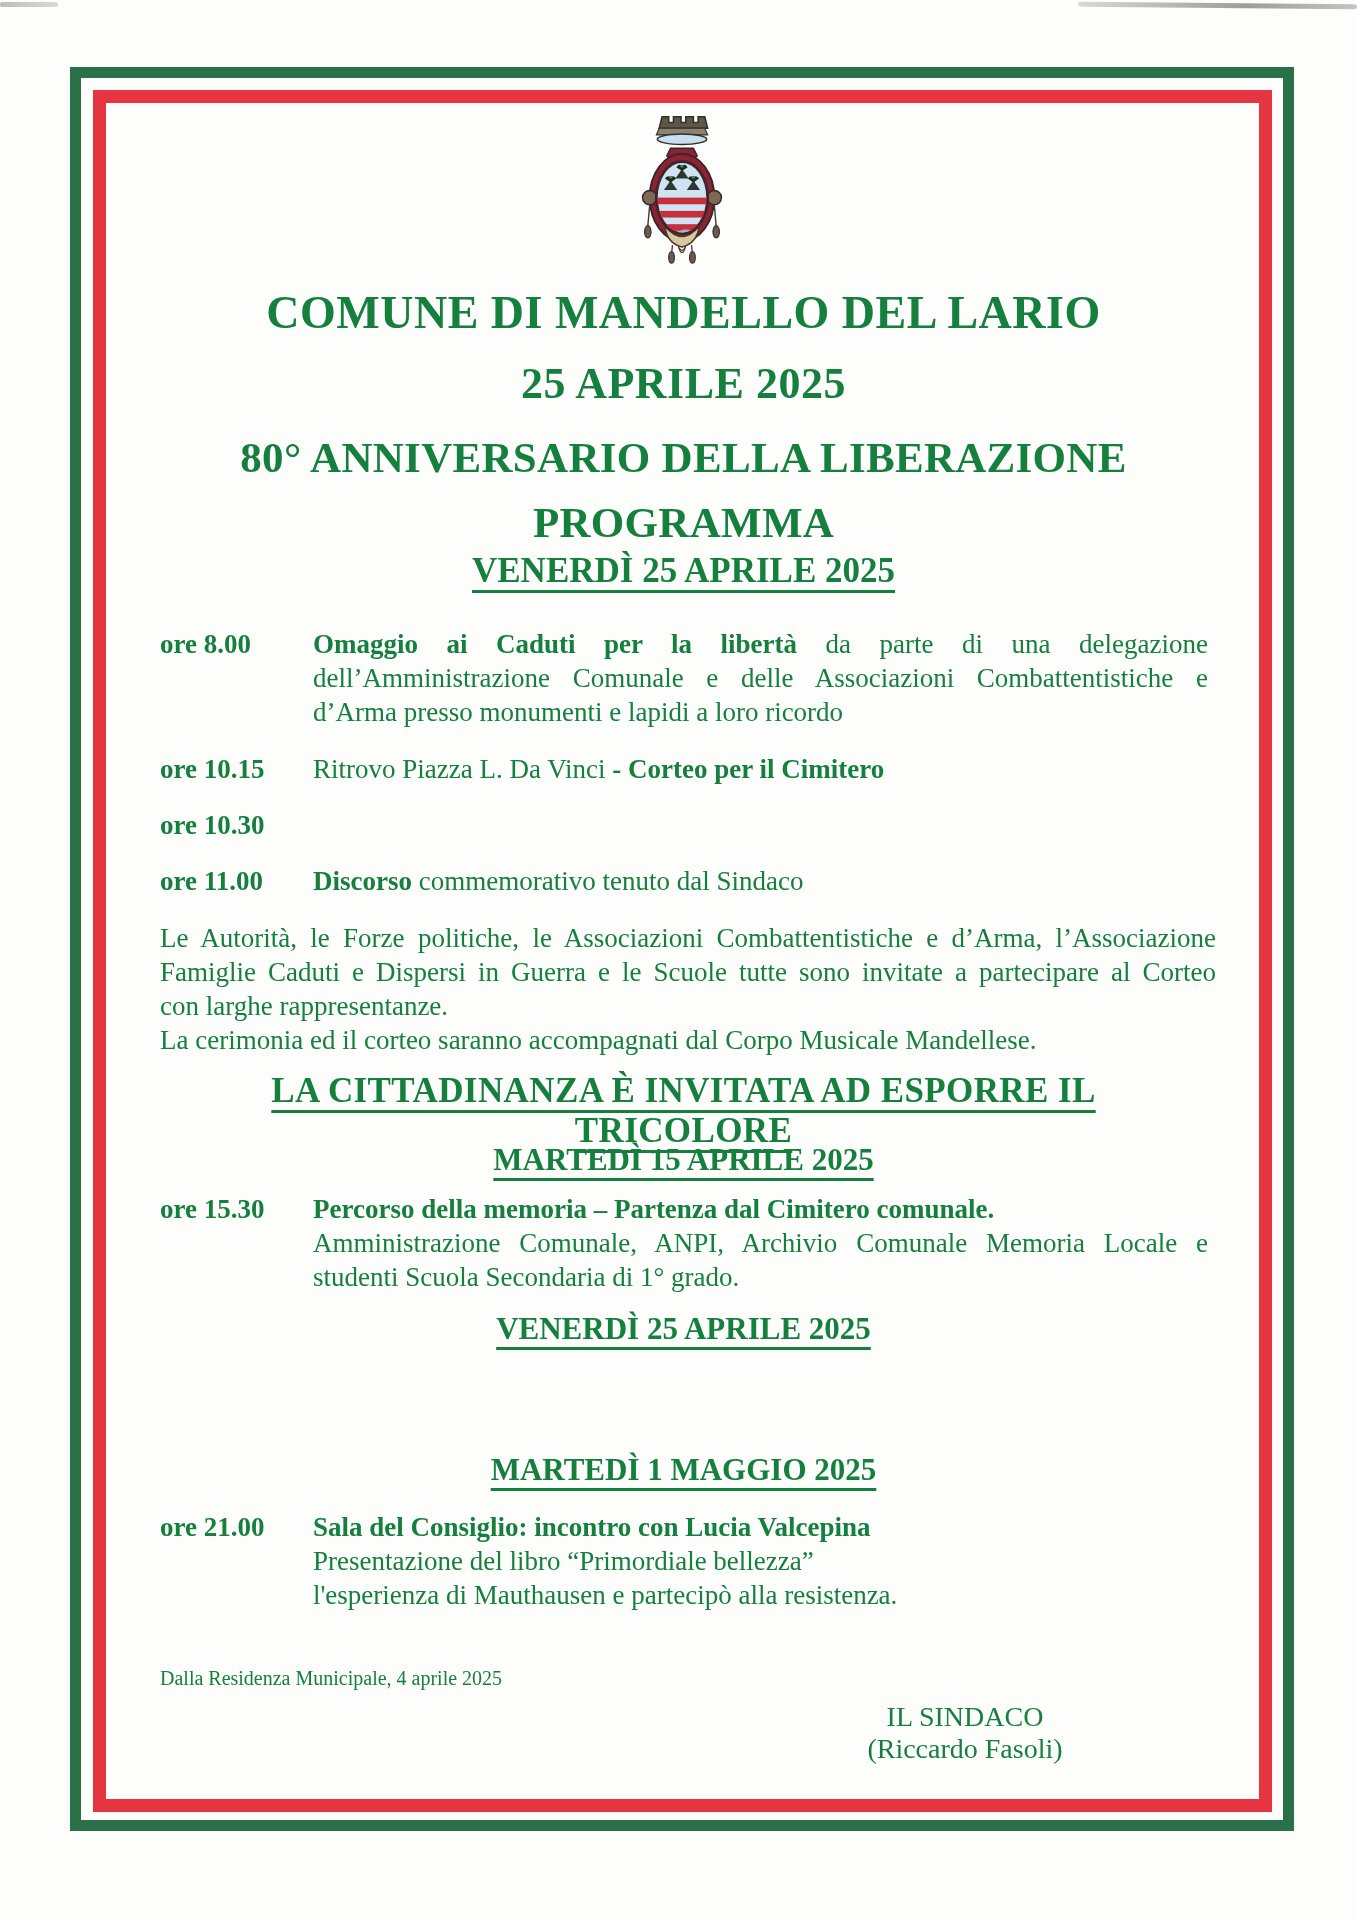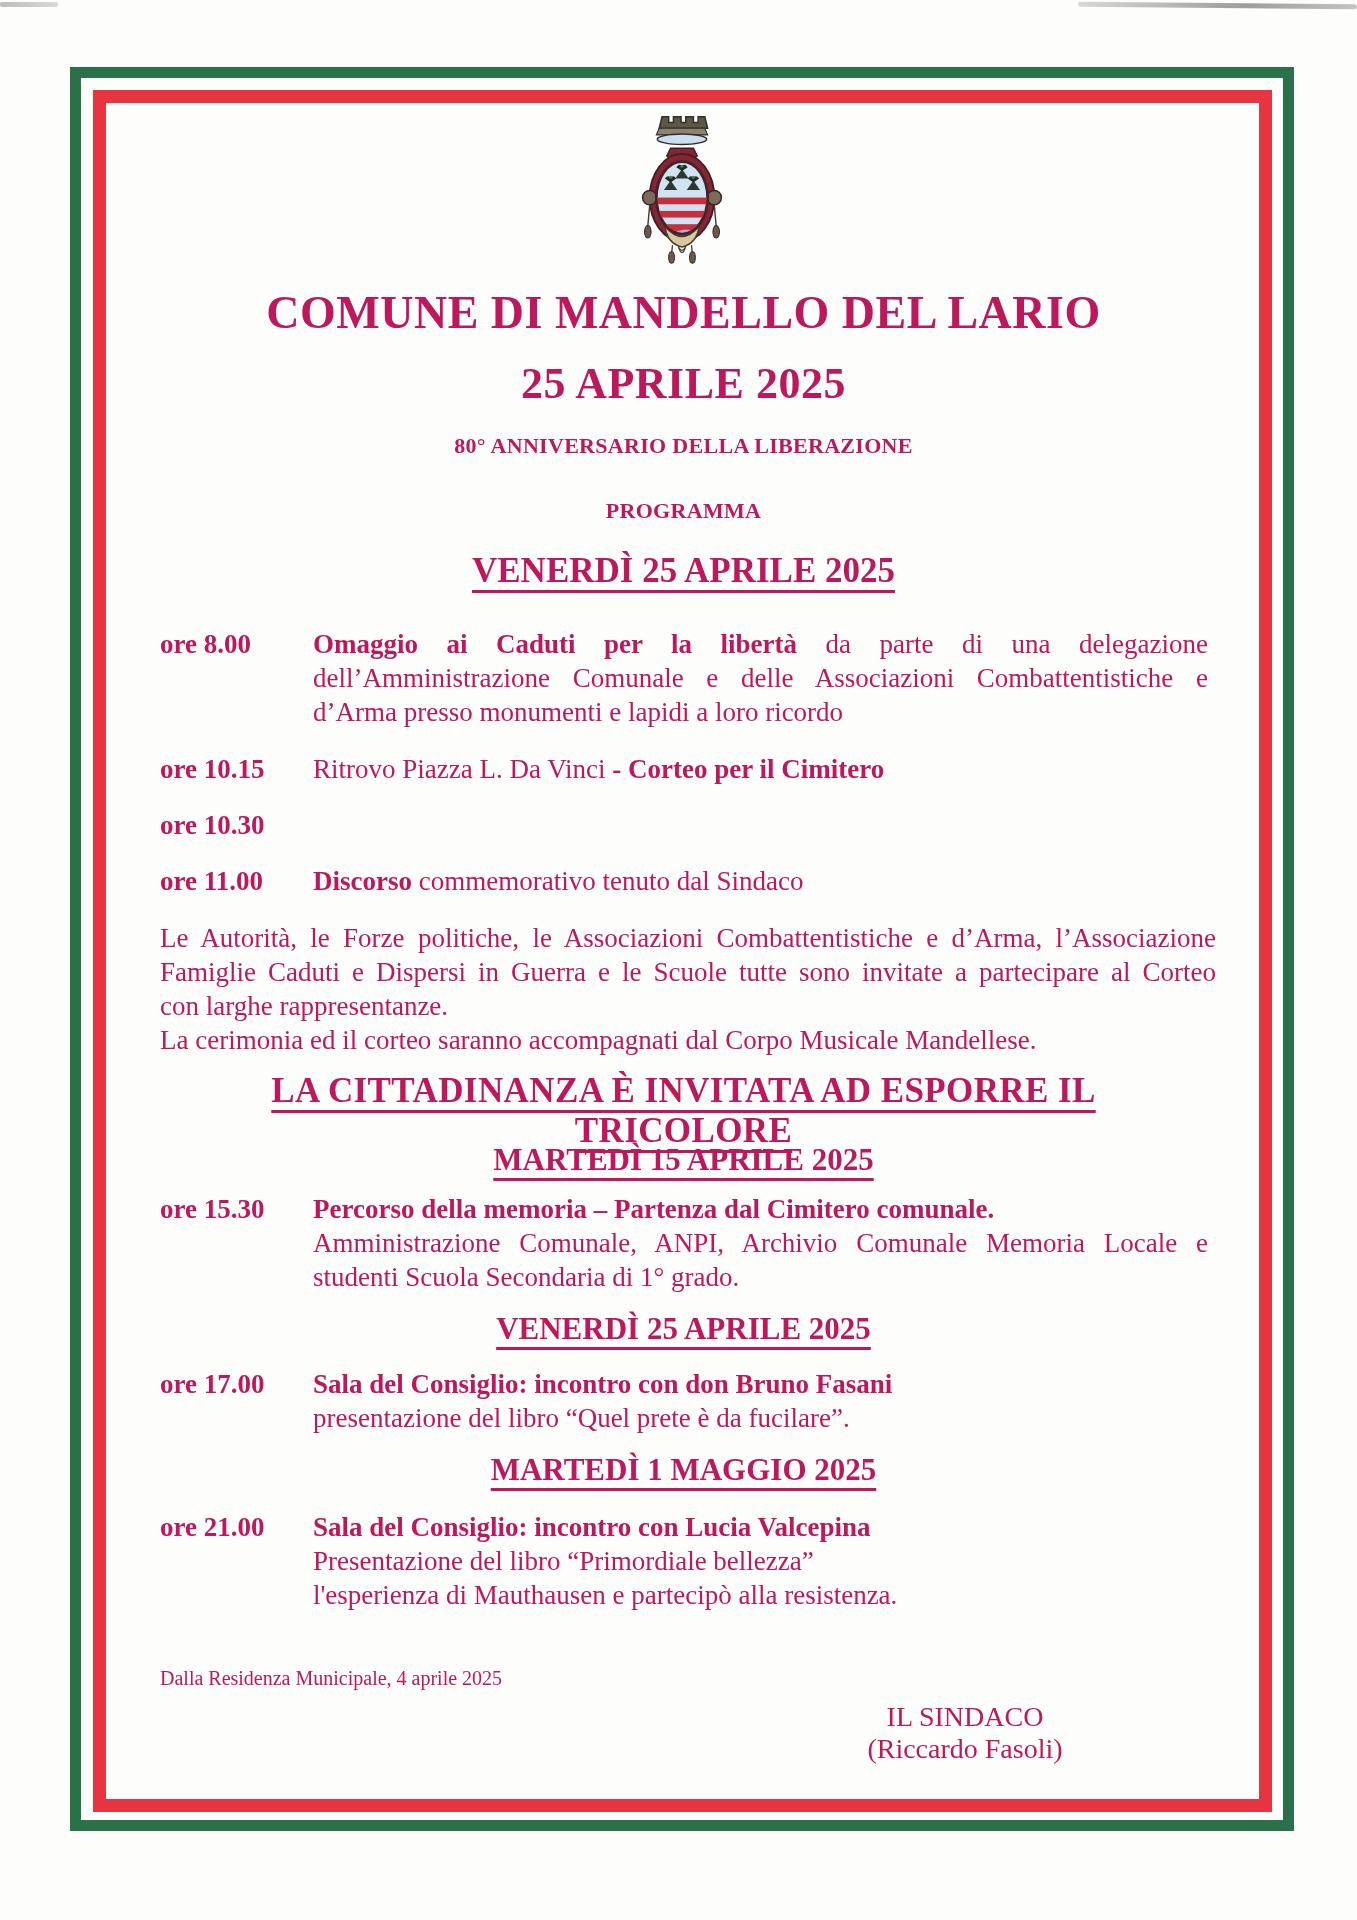--- a/index.html
+++ b/index.html
@@ -3,21 +3,21 @@
 <meta charset="utf-8">
 <style>
   html,body{margin:0;padding:0;}
   body{
     width:1357px;height:1920px;
     background:#e9e9e9;
     font-family:"Liberation Serif","DejaVu Serif",serif;
   }
   .page{
     position:relative;width:1357px;height:1920px;
-    background:#fdfdfc;overflow:hidden;color:#be185d;
+    background:#fdfdfc;overflow:hidden;color:#15803d;
   }
   
   .frame-green{
     position:absolute;left:70px;top:67px;width:1224px;height:1764px;
     border:11px solid var(--flag-green,#2a7048);box-sizing:border-box;
   }
   .frame-red{
     position:absolute;left:93px;top:90px;width:1179px;height:1722px;
     border:13px solid var(--flag-red,#e63540);box-sizing:border-box;
   }
@@ -25,21 +25,21 @@
   .artifact-tl{position:absolute;left:0;top:2px;width:58px;height:5px;
     background:linear-gradient(to right,#bdbdbd,#d9d9d9);border-radius:2px;}
   .artifact-tr{position:absolute;left:1078px;top:3px;width:279px;height:5px;
     background:linear-gradient(to right,#d8d8d8,#9d9d9d 60%,#c4c4c4);
     border-radius:3px;transform:rotate(.5deg);}
   
   .c{position:absolute;left:160px;width:1047px;}
   .center{text-align:center;}
   .title{font-size:46px;font-weight:bold;letter-spacing:.5px;}
   .h-date{font-size:44px;font-weight:bold;letter-spacing:.5px;}
-  .h-sub{font-size:22px;font-weight:bold;letter-spacing:.3px;}
+  .h-sub{font-size:43px;font-weight:bold;letter-spacing:.3px;}
   .h-day{font-size:35px;font-weight:bold;}
   .h-sec{font-size:31px;font-weight:bold;}
   .banner{font-size:35px;font-weight:bold;letter-spacing:.4px;}
   .u{text-decoration:underline;text-decoration-thickness:3px;text-underline-offset:8px;}
   .body-txt{font-size:27px;line-height:34px;}
   .entry .time{position:absolute;left:0;top:0;font-weight:bold;}
   .entry .desc{margin-left:153px;width:895px;}
   .jl{text-align:justify;text-align-last:justify;}
   .b{font-weight:bold;}
   .para{width:1056px;}
@@ -165,27 +165,20 @@
     <div class="desc">
       <div class="b">Percorso della memoria – Partenza dal Cimitero comunale.</div>
       <div class="jl">Amministrazione Comunale, ANPI, Archivio Comunale Memoria Locale e</div>
       <div>studenti Scuola Secondaria di 1° grado.</div>
     </div>
   </div>
 
   <div class="c center h-sec" style="top:1311px;">
     <span class="u">VENERDÌ 25 APRILE 2025</span>
   </div>
-  <div class="c entry body-txt" style="top:1367px;">
-    <span class="time">ore 17.00</span>
-    <div class="desc">
-      <div class="b">Sala del Consiglio: incontro con don Bruno Fasani</div>
-      <div>presentazione del libro “Quel prete è da fucilare”.</div>
-    </div>
-  </div>
 
   <div class="c center h-sec" style="top:1452px;">
     <span class="u">MARTEDÌ 1 MAGGIO 2025</span>
   </div>
   <div class="c entry body-txt" style="top:1510px;">
     <span class="time">ore 21.00</span>
     <div class="desc">
       <div class="b">Sala del Consiglio: incontro con Lucia Valcepina</div>
       <div>Presentazione del libro “Primordiale bellezza”</div>
       <div>l'esperienza di Mauthausen e partecipò alla resistenza.</div>

